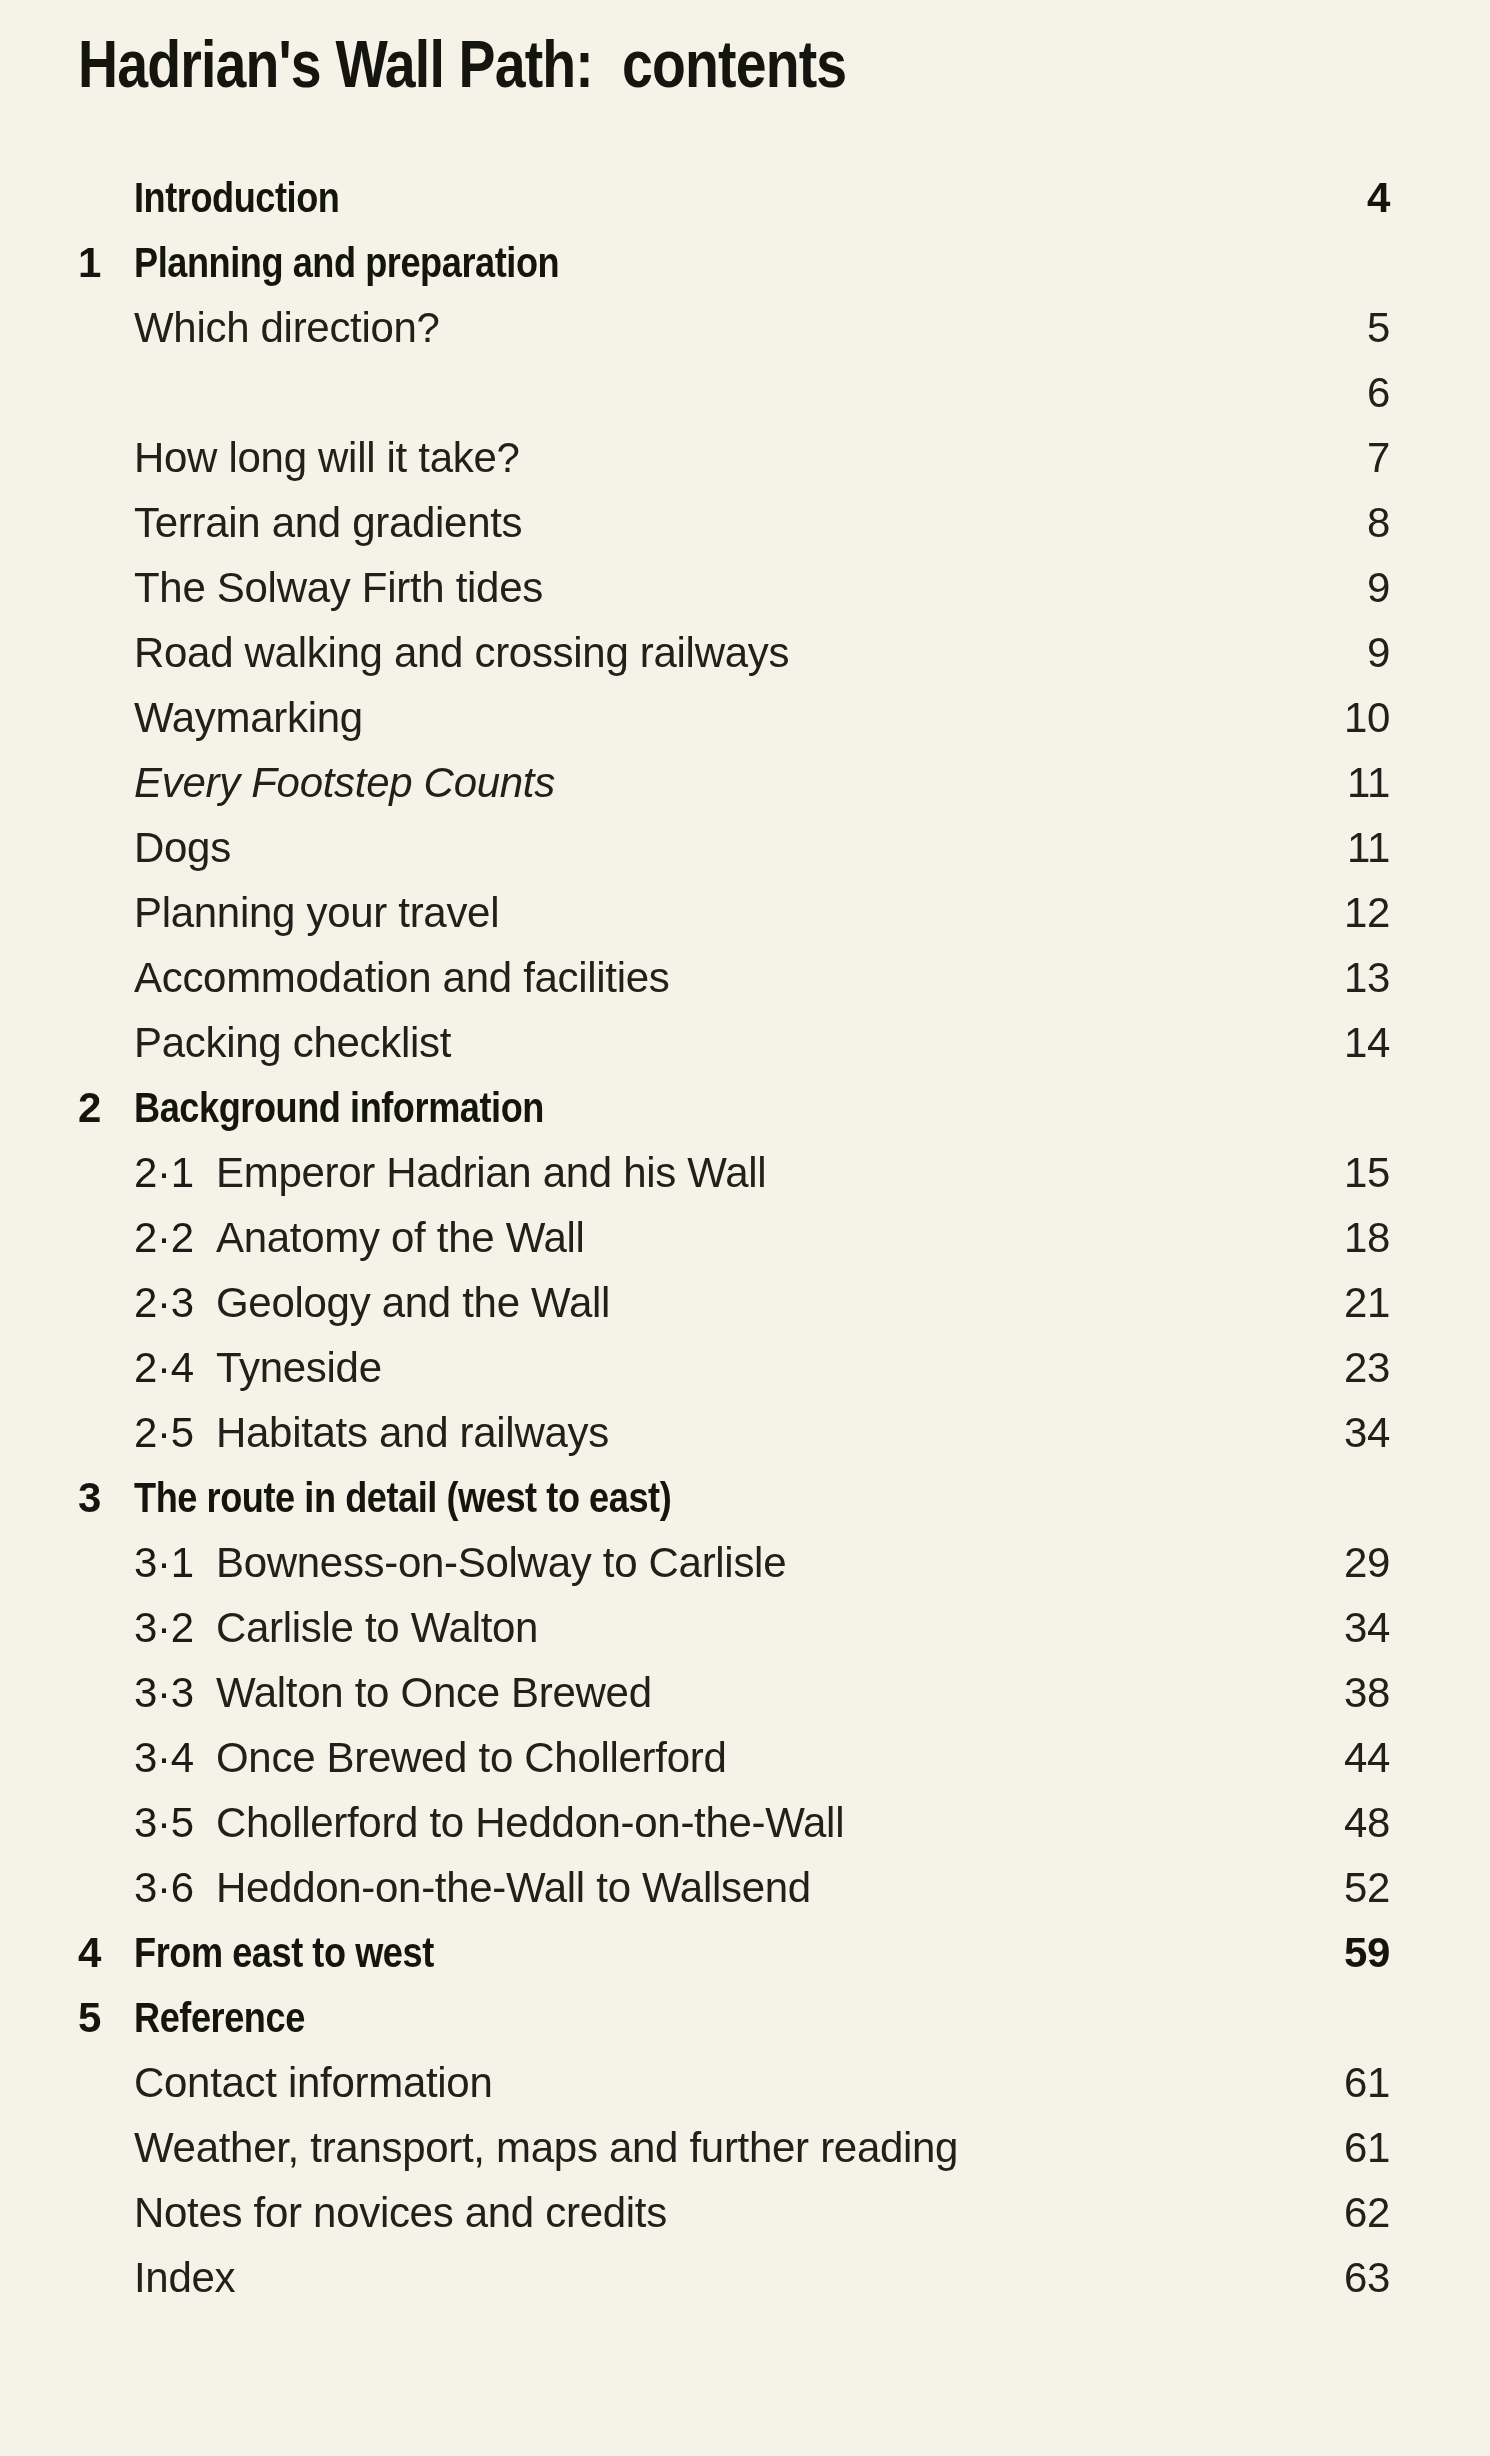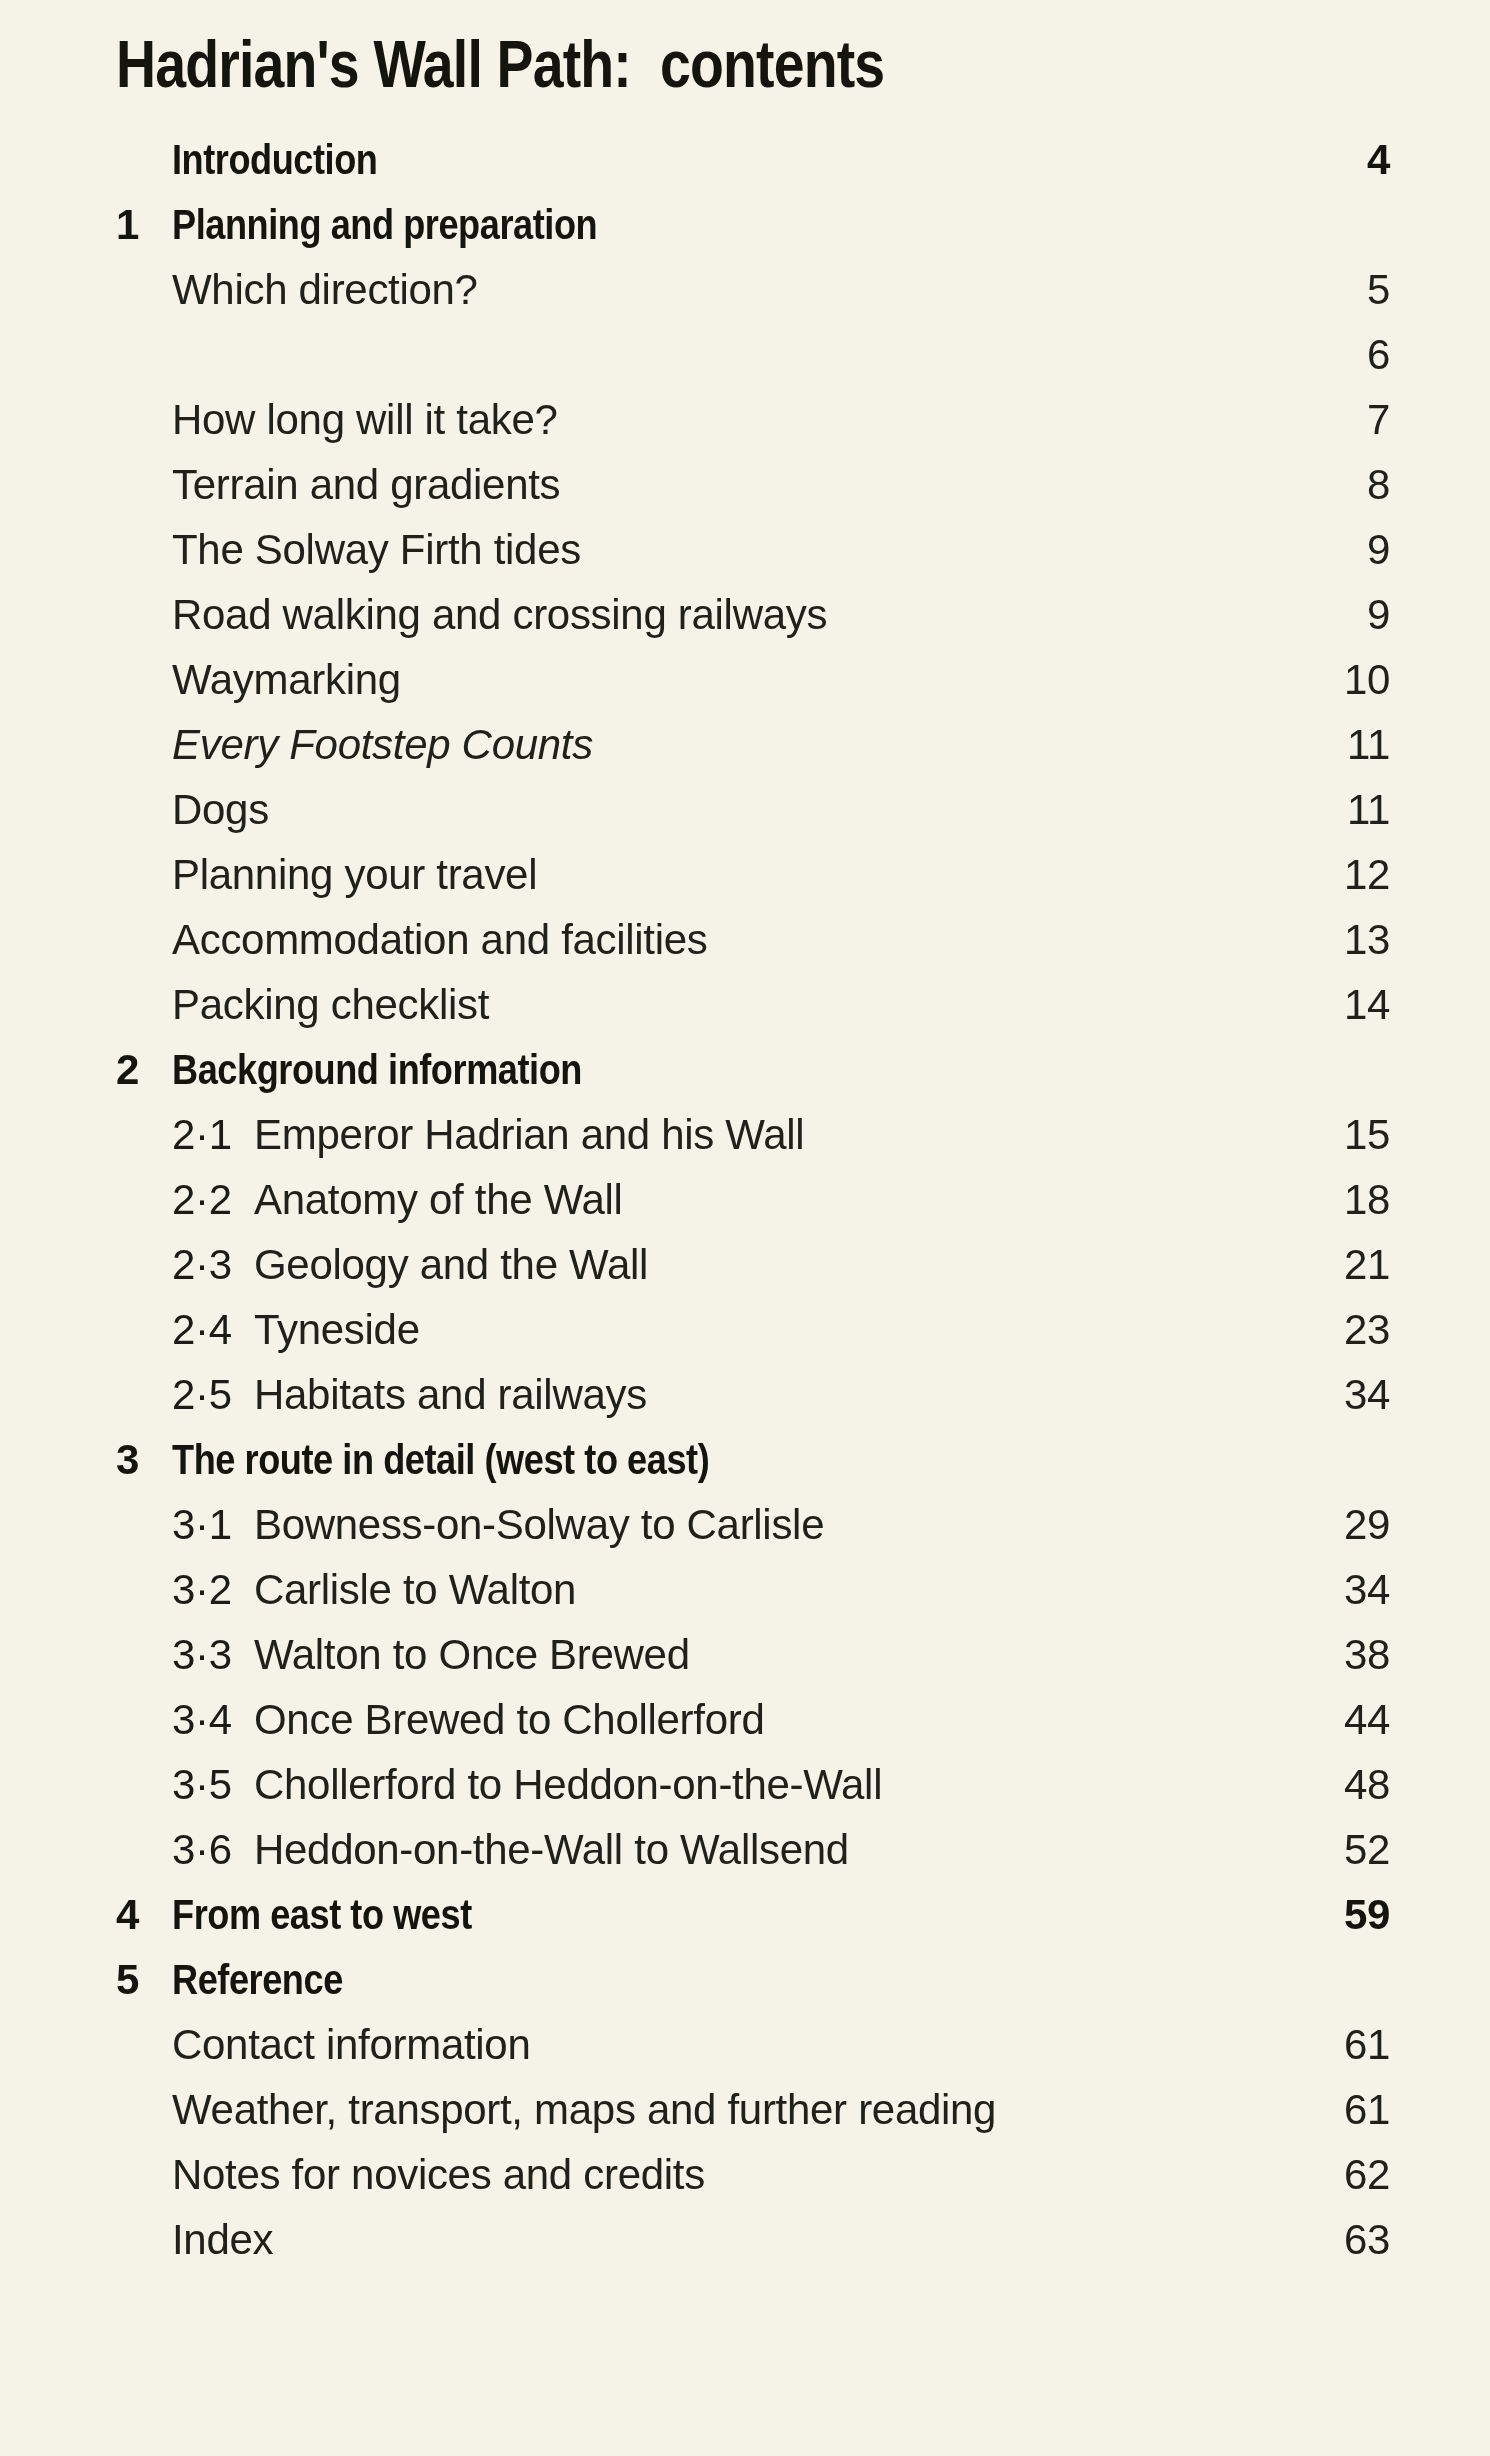--- a/index.html
+++ b/index.html
@@ -10,35 +10,35 @@
     background-image: radial-gradient(rgba(220,214,190,0.35) 0.6px, transparent 0.7px);
     background-size: 6px 6px;
     font-family: "Liberation Sans", sans-serif;
     color: #1b1b17;
     overflow: hidden;
   }
   .sheet {
     box-sizing: border-box;
     width: 1490px;
     height: 2456px;
-    padding: 30px 100px 40px 116px;
+    padding: 30px 100px 40px 78px;
   }
   .doc-title {
     margin: 0;
     font-size: 66px;
     line-height: 1.05;
     font-weight: 700;
     letter-spacing: -1px;
     white-space: pre;
     transform: scaleX(0.84);
     transform-origin: left top;
     color: #15150f;
   }
   .toc {
-    margin-top: 40px;
+    margin-top: 78px;
   }
   .row {
     display: flex;
     align-items: baseline;
     margin-bottom: 23px;
     font-size: 42px;
     line-height: 1.0;
     letter-spacing: -0.3px;
   }
   .row.gap { margin-top: 16px; }

